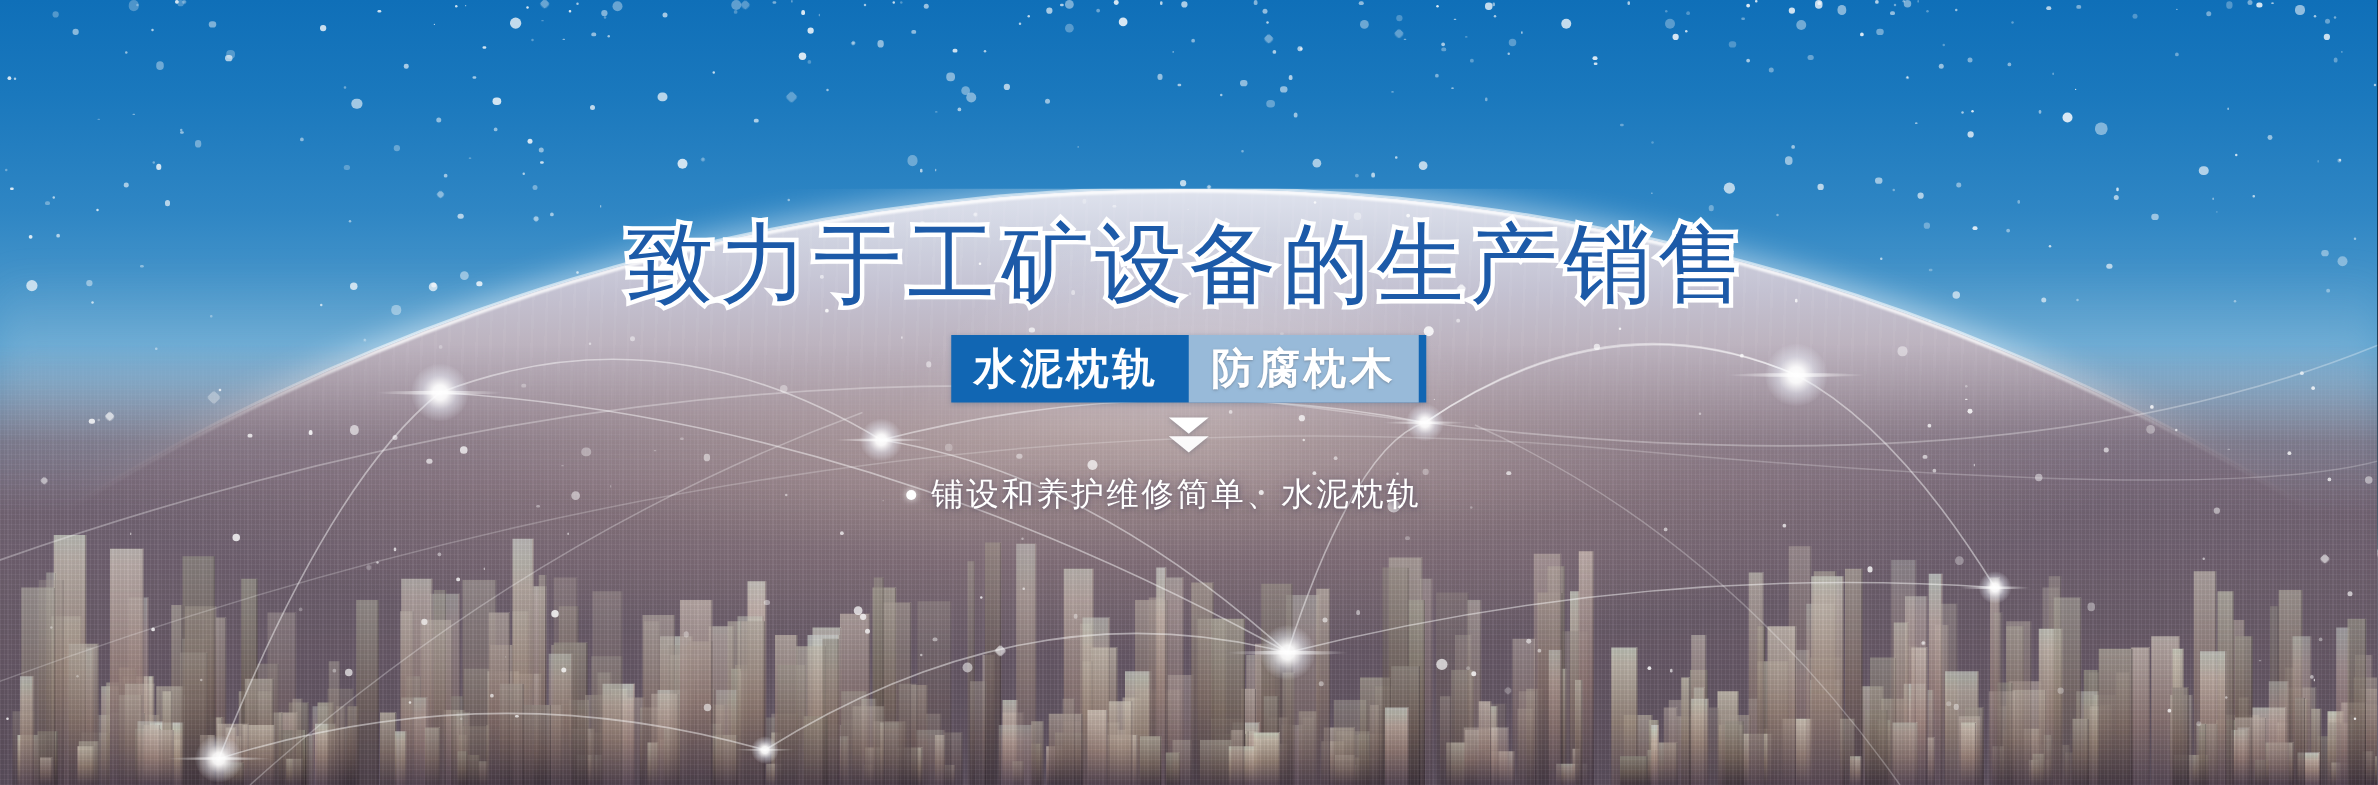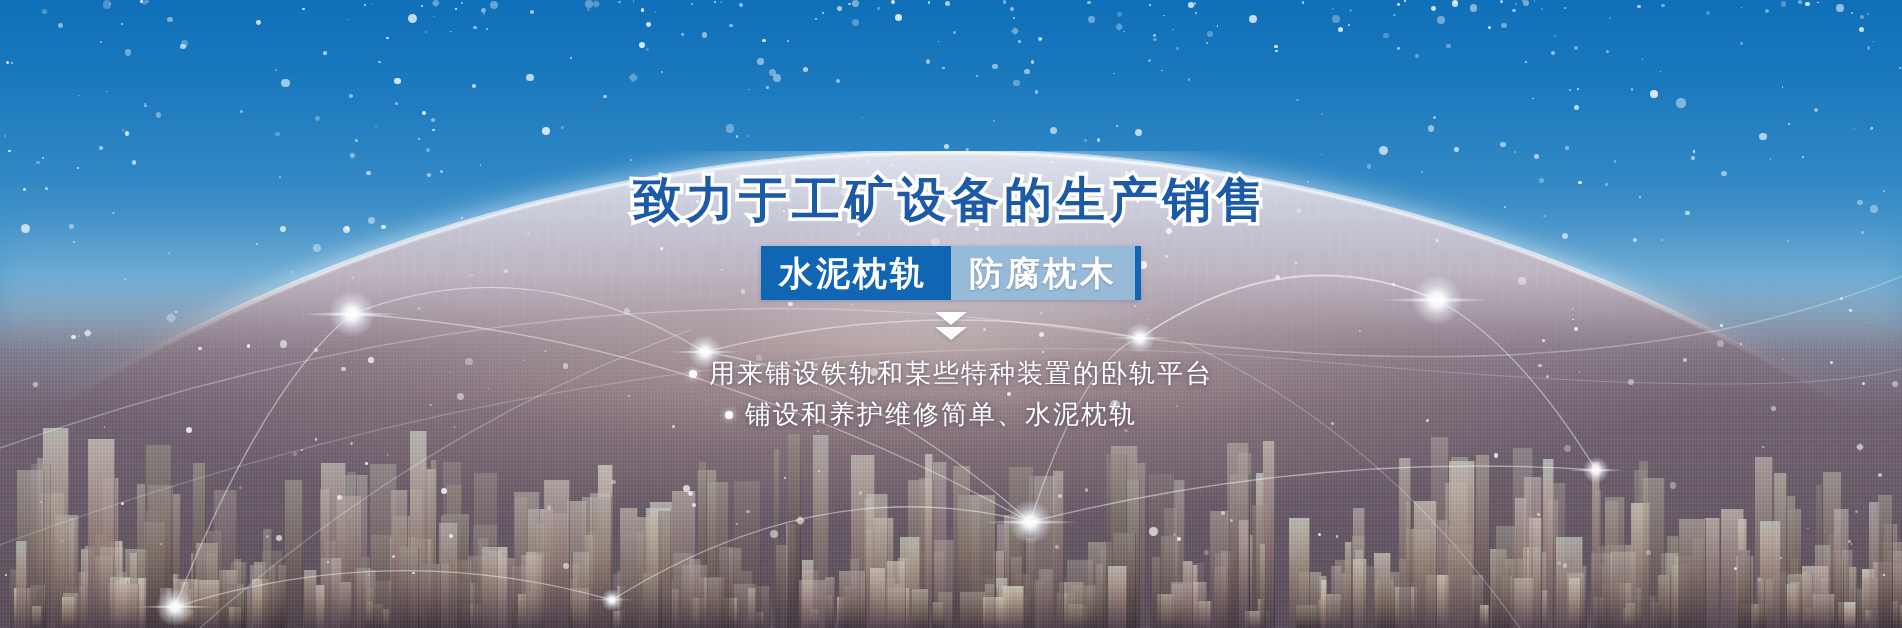--- a/index.html
+++ b/index.html
@@ -148,22 +148,22 @@
 
   
   .content{
     position:absolute; inset:0;
     display:flex; flex-direction:column; align-items:center;
     z-index:9;
   }
 
   .headline{
     margin-top:176px;
-    font-size:48px;
-    font-weight:bold;
+    font-size:70px;
+    font-weight:normal;
     letter-spacing:5px;
     color:#1c5aa8;
     line-height:1;
     white-space:nowrap;
     -webkit-text-stroke:7px #ffffff;
     paint-order:stroke fill;
     text-shadow:0 2px 3px rgba(255,255,255,.7);
   }
 
   .tagline{
@@ -1213,24 +1213,20 @@
       <div class="seg">水泥枕轨</div>
       <div class="seg alt">防腐枕木</div>
     </div>
 
     <div class="chevrons">
       <span class="chev"></span>
       <span class="chev two"></span>
     </div>
 
     <div class="bullets">
-      <div class="bullet">
-        <span class="dot"></span>
-        <span>用来铺设铁轨和某些特种装置的卧轨平台</span>
-      </div>
       <div class="bullet indent">
         <span class="dot"></span>
         <span>铺设和养护维修简单、水泥枕轨</span>
       </div>
     </div>
 
   </div>
 </div>
 
 </body></html>

